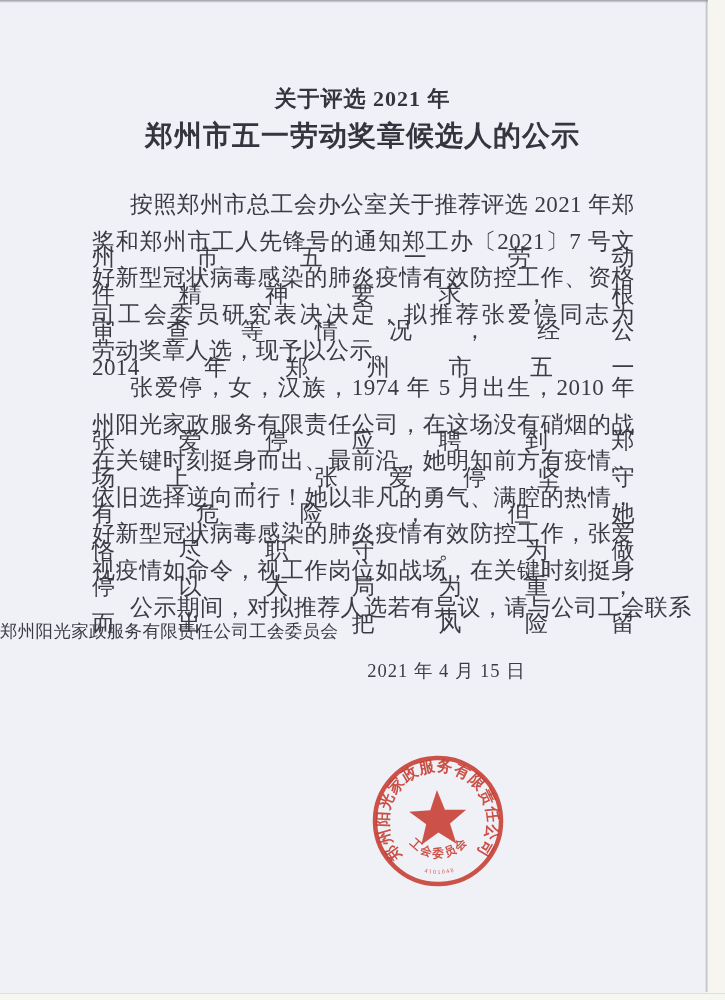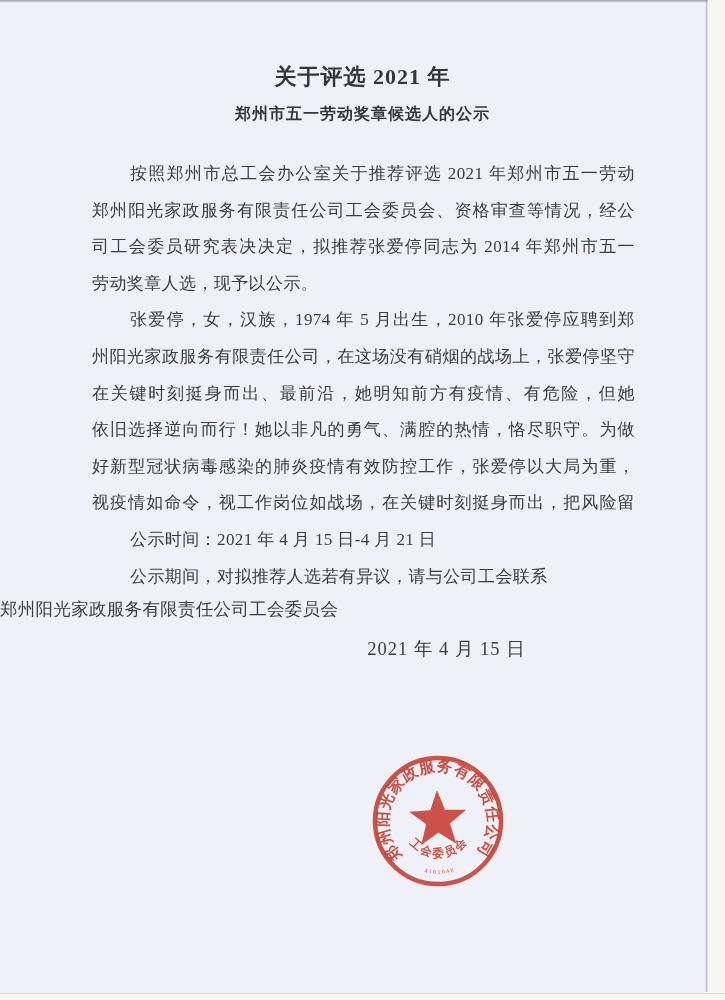--- a/index.html
+++ b/index.html
@@ -10,29 +10,29 @@
     color:#3a3b44;
   }
   .scan-top-edge{position:absolute;top:0;left:0;width:725px;height:3px;
     background:linear-gradient(to bottom,rgba(85,88,100,.55),rgba(85,88,100,0));}
   .scan-right-line{position:absolute;top:0;left:705px;width:3px;height:992px;
     background:linear-gradient(to right,rgba(140,142,152,.0),rgba(140,142,152,.45),rgba(140,142,152,.1));}
   .scan-right-strip{position:absolute;top:0;left:708px;width:17px;height:1000px;background:#f6f5f0;}
   .scan-bottom-strip{position:absolute;top:993px;left:0;width:725px;height:7px;
     background:#f7f7f2;border-top:1px solid #dddde2;}
 
-  .doc{position:absolute;top:0;left:0;width:725px;height:1000px;padding-top:64px;box-sizing:border-box;}
+  .doc{position:absolute;top:0;left:0;width:725px;height:1000px;padding-top:86px;box-sizing:border-box;}
   .title{ text-align:center;font-weight:bold;color:#34353e;letter-spacing:1px;}
   .title-1{font-size:22px;line-height:26px;}
-  .title-2{font-size:16px;line-height:26px;margin-top:11px;}
+  .title-2{font-size:28px;line-height:26px;margin-top:11px;}
 
   .body-lines{margin-top:29px;}
   .line{
     width:543px;margin:0 90px 0 92px;
-    font-size:17px;line-height:35px;height:36.6px;
+    font-size:23px;line-height:53px;height:36.6px;
     letter-spacing:.4px;white-space:nowrap;color:#3a3b44;
   }
   .line.fill{white-space:normal;text-align:justify;text-align-last:justify;}
   .line.indent{text-indent:38px;}
 
   .signature{width:660px;font-size:17.5px;
     line-height:28px;padding-right:113px;box-sizing:border-box;letter-spacing:.3px;}
   .sign-date{width:725px;margin-top:13px;text-align:center;font-size:18.5px;
     line-height:26px;position:relative;left:84px;letter-spacing:1px;}
 
@@ -43,32 +43,32 @@
 </head>
 <body>
 
 <div class="doc">
 
   <div class="title title-1">关于评选 2021 年</div>
   <div class="title title-2">郑州市五一劳动奖章候选人的公示</div>
 
   <div class="body-lines">
     <div class="line fill indent">按照郑州市总工会办公室关于推荐评选 2021 年郑州市五一劳动</div>
-    <div class="line fill">郑州阳光家政服务有限责任公司工会委员会、资格审查等情况，经公</div>
+    <div class="line fill">奖和郑州市工人先锋号的通知郑工办〔2021〕7 号文件精神要求，根</div>
+    <div class="line fill">好新型冠状病毒感染的肺炎疫情有效防控工作、资格审查等情况，经公</div>
     <div class="line fill">司工会委员研究表决决定，拟推荐张爱停同志为 2014 年郑州市五一</div>
     <div class="line">劳动奖章人选，现予以公示。</div>
 
     <div class="line fill indent">张爱停，女，汉族，1974 年 5 月出生，2010 年张爱停应聘到郑</div>
     <div class="line fill">州阳光家政服务有限责任公司，在这场没有硝烟的战场上，张爱停坚守</div>
     <div class="line fill">在关键时刻挺身而出、最前沿，她明知前方有疫情、有危险，但她</div>
     <div class="line fill">依旧选择逆向而行！她以非凡的勇气、满腔的热情，恪尽职守。为做</div>
     <div class="line fill">好新型冠状病毒感染的肺炎疫情有效防控工作，张爱停以大局为重，</div>
     <div class="line fill">视疫情如命令，视工作岗位如战场，在关键时刻挺身而出，把风险留</div>
 
-    <div class="line indent">公示时间：2021 年 4 月 15 日-4 月 21 日</div>
     <div class="line indent">公示期间，对拟推荐人选若有异议，请与公司工会联系</div>
   </div>
 
   <div class="signature">郑州阳光家政服务有限责任公司工会委员会</div>
   <div class="sign-date">2021 年 4 月 15 日</div>
 </div>
 
 <svg class="seal" viewBox="0 0 150 150" aria-hidden="true">
   <defs>
     <path id="sealArcTop" d="M 39.6,110.4 A 50,50 0 1 1 110.4,110.4" fill="none"></path>

